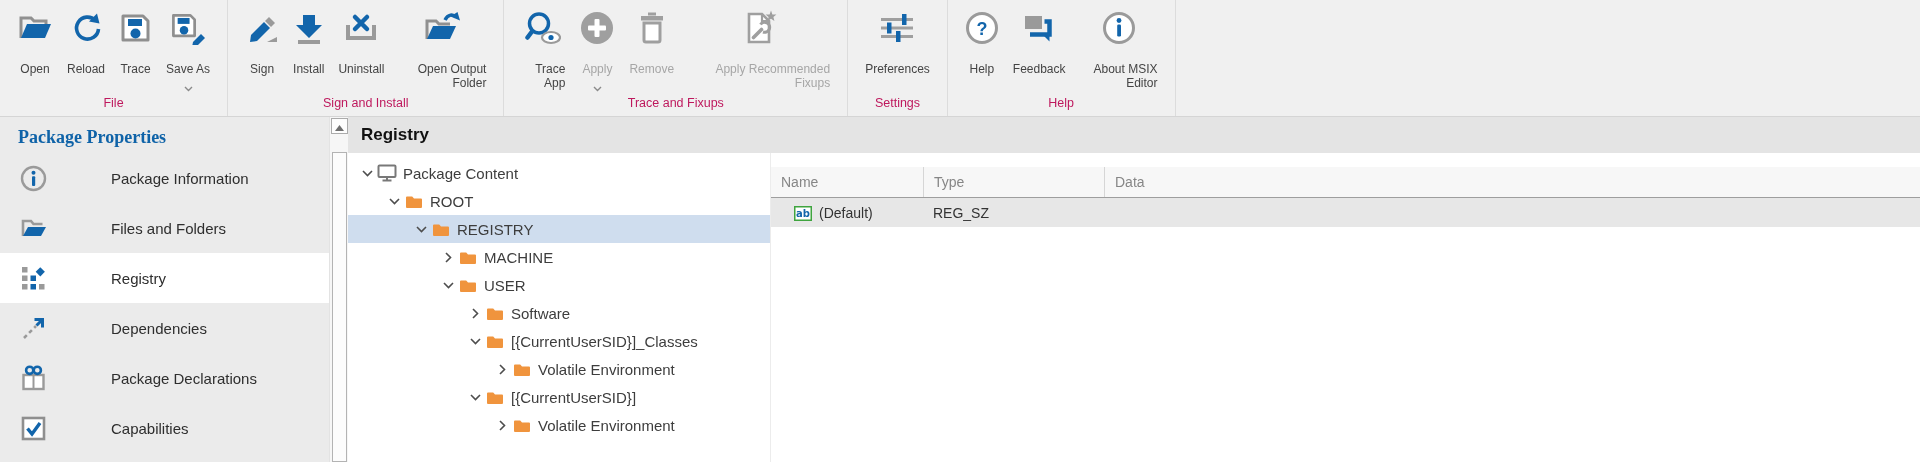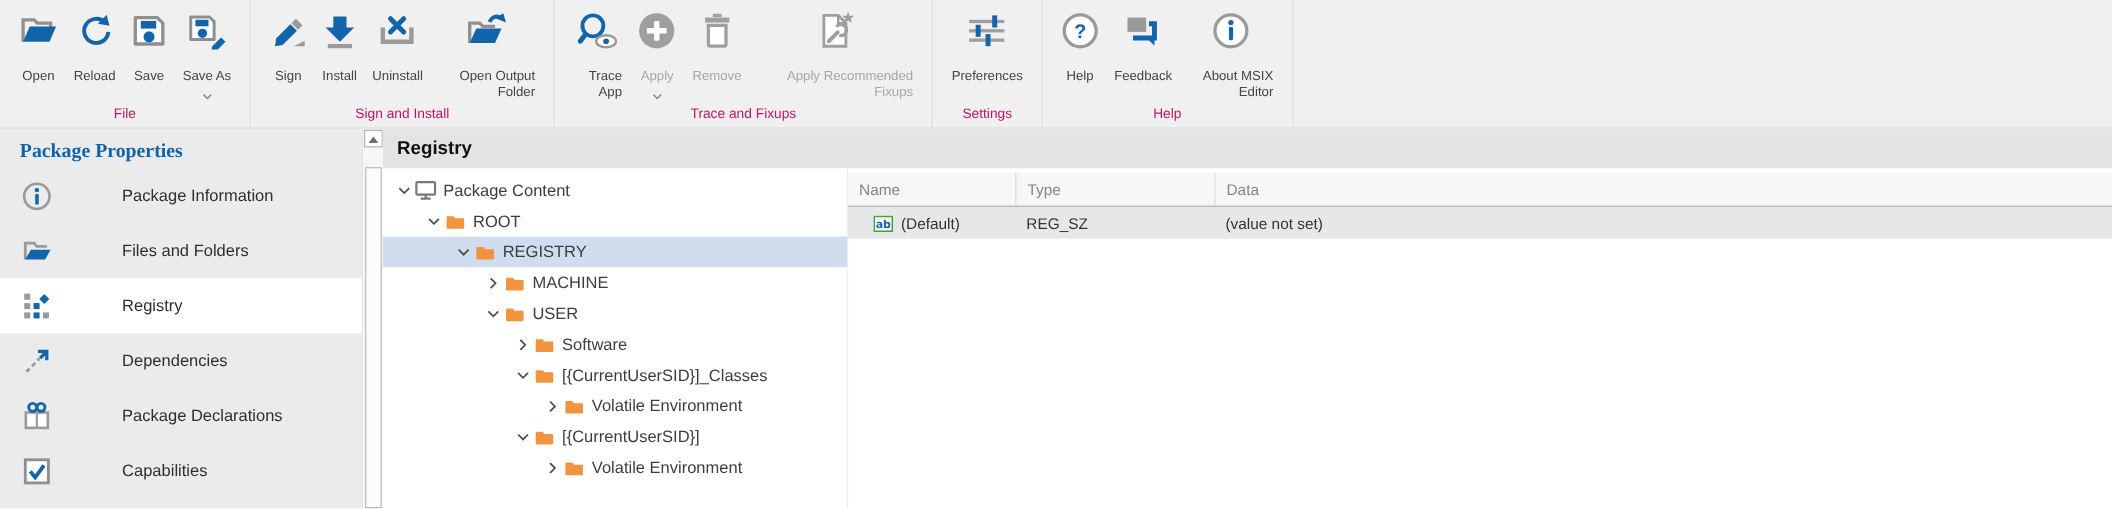--- a/index.html
+++ b/index.html
@@ -42,21 +42,21 @@
   .main-body { flex:1; display:flex; min-height:0; }
 
   
   .tree { width:422px; flex:none; padding-top:6px; }
   .tree-row { height:28px; display:flex; align-items:center; font-size:15px; color:#3d3d3d; cursor:default; }
   .tree-row.selected { background:#CFDDEE; }
   .tw-exp { width:18px; display:flex; justify-content:center; align-items:center; flex:none; }
   .tw-icon { width:22px; display:flex; justify-content:center; align-items:center; flex:none; margin-right:5px; }
 
   
-  .vtable { flex:1; display:flex; flex-direction:column; border-left:1px solid #ececec; padding-top:4px; min-width:0; }
+  .vtable { flex:1; display:flex; flex-direction:column; border-left:1px solid #ececec; padding-top:14px; min-width:0; }
   .vt-header { display:flex; height:31px; background:#f7f7f7; border-bottom:1px solid #9e9e9e; align-items:center; }
   .vt-hcell { font-size:14px; color:#868686; padding-left:10px; height:100%; display:flex; align-items:center; }
   .vt-hcell + .vt-hcell { border-left:1px solid #d6d6d6; }
   .vt-row { display:flex; height:29px; background:#e7e7e7; align-items:center; }
   .vt-cell { font-size:14px; color:#333; padding-left:10px; display:flex; align-items:flex-end; }
   .col-name { width:152px; flex:none; }
   .col-type { width:181px; flex:none; }
   .col-data { flex:1; }
   .vt-row .col-name { padding-left:23px; }
   .vt-row .col-name .abicon { margin-right:7px; display:flex; }
@@ -86,21 +86,21 @@
           <span class="rlbl">Reload</span>
         </div>
         <div class="rbtn">
           <span class="ricon">
             <svg width="33" height="32">
               <path d="M4 4 h20 l5 5 v19 h-25 z" fill="#fff" stroke="#8f8f8f" stroke-width="3" stroke-linejoin="round"></path>
               <rect x="9" y="7" width="14" height="7" fill="#1265AB"></rect>
               <circle cx="16.5" cy="21.5" r="5" fill="#1265AB"></circle>
             </svg>
           </span>
-          <span class="rlbl">Save</span>
+          <span class="rlbl">Trace</span>
         </div>
         <div class="rbtn">
           <span class="ricon">
             <svg width="36" height="33">
               <g transform="scale(0.85)">
                 <path d="M4 4 h20 l5 5 v19 h-25 z" fill="#fff" stroke="#8f8f8f" stroke-width="3.2" stroke-linejoin="round"></path>
                 <rect x="9" y="7" width="14" height="7" fill="#1265AB"></rect>
                 <circle cx="16.5" cy="21.5" r="5" fill="#1265AB"></circle>
               </g>
               <path d="M23 30 l8 -8 4 4 -8 8 -5 1 z" fill="#1265AB"></path>
@@ -504,19 +504,18 @@
               <div class="vt-cell col-name">
                 <span class="abicon">
                   <svg width="18" height="15">
                     <rect x="0.75" y="0.75" width="16.5" height="13.5" fill="#fff" stroke="#3FA43F" stroke-width="1.5"></rect>
                     <text x="9" y="11" font-size="10" font-weight="bold" fill="#1265AB" text-anchor="middle" font-family="DejaVu Sans, sans-serif">ab</text>
                   </svg>
                 </span>
                 <span>(Default)</span>
               </div>
               <div class="vt-cell col-type">REG_SZ</div>
-              <div class="vt-cell col-data">(value not set)</div>
             </div>
           </div>
       </div>
     </div>
   </div>
 </div>
 
 </body></html>

